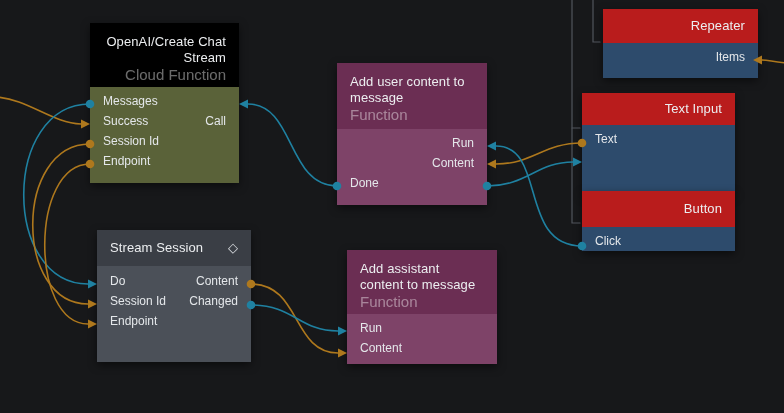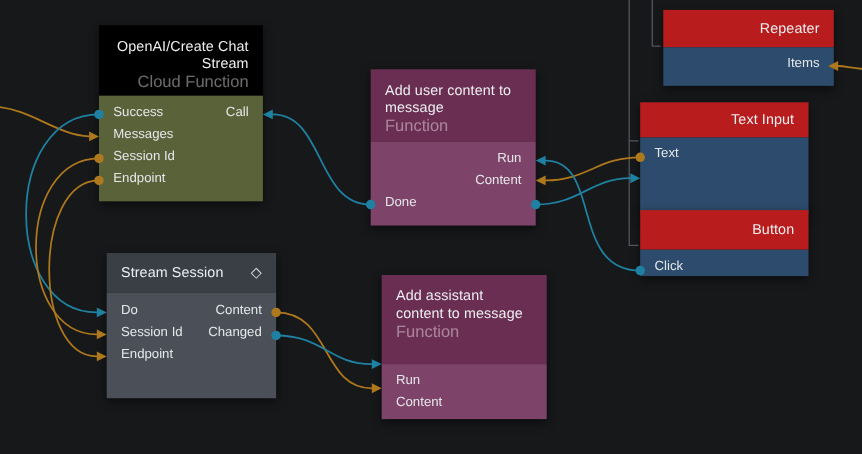--- a/index.html
+++ b/index.html
@@ -33,25 +33,25 @@
 
 <div id="canvas">
 
   <div class="node olive" style="left:90px;top:23px;width:149px">
     <div class="hdr multi" style="height:64px">
       <div class="title">OpenAI/Create Chat Stream</div>
       <div class="sub">Cloud Function</div>
     </div>
     <div class="body" style="height:96px">
       <div class="row">
+        <span class="pl">Messages</span>
+      </div>
+      <div class="row">
         <span class="pl">Success</span>
         <span class="pr">Call</span>
-      </div>
-      <div class="row">
-        <span class="pl">Messages</span>
       </div>
       <div class="row">
         <span class="pl">Session Id</span>
       </div>
       <div class="row">
         <span class="pl">Endpoint</span>
       </div>
     </div>
   </div>
 
@@ -120,21 +120,21 @@
         <span class="pl">Session Id</span>
         <span class="pr">Changed</span>
       </div>
       <div class="row">
         <span class="pl">Endpoint</span>
       </div>
     </div>
   </div>
 
   <div class="node purple" style="left:347px;top:250px;width:150px">
-    <div class="hdr multi" style="height:81px">
+    <div class="hdr multi" style="height:64px">
       <div class="title">Add assistant content to message</div>
       <div class="sub">Function</div>
     </div>
     <div class="body" style="height:50px">
       <div class="row">
         <span class="pl">Run</span>
       </div>
       <div class="row">
         <span class="pl">Content</span>
       </div>

